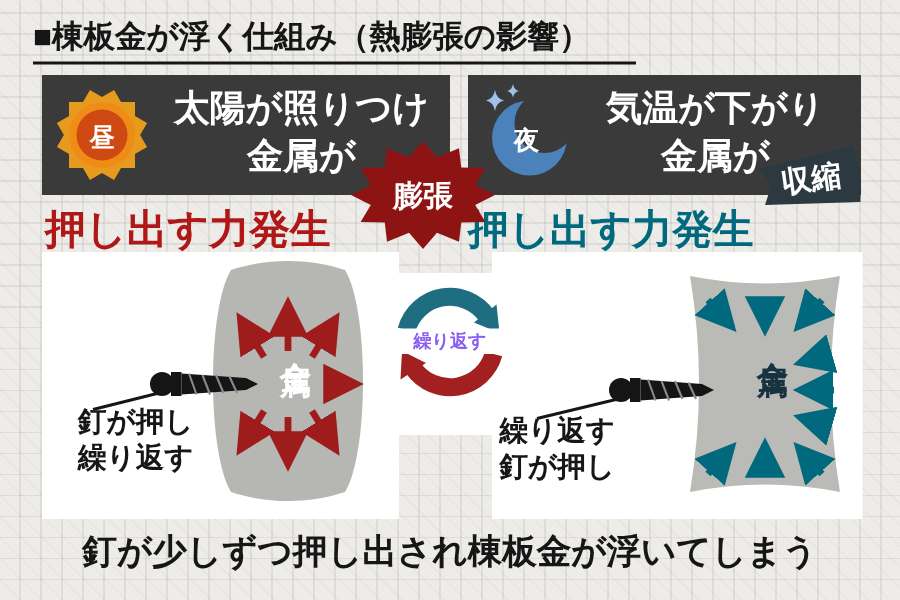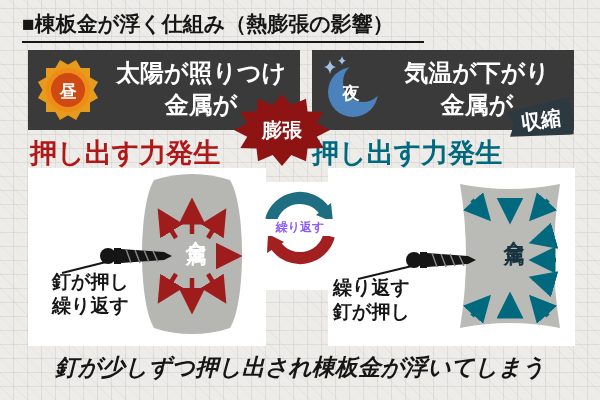--- a/index.html
+++ b/index.html
@@ -44,21 +44,21 @@
   .metal-label.day{left:182px;top:224px;color:#ffffff;}
   .metal-label.night{left:500px;top:224px;color:#17333f;}
   .nail-note{position:absolute;font-size:19px;font-weight:bold;color:#161616;line-height:24px;z-index:6;white-space:nowrap;}
   .nail-note.day{left:52px;top:270px;}
   .nail-note.night{left:333px;top:276px;}
   .cycle-svg{position:absolute;left:258px;top:178px;z-index:3;}
   .cycle-label{
     position:absolute;left:252px;top:219px;width:96px;text-align:center;z-index:4;
     font-size:12px;font-weight:bold;color:#8b5cf6;background:#fff;white-space:nowrap;
   }
-  .footer{position:absolute;left:0;top:352px;width:600px;text-align:center;font-size:23px;font-weight:bold;color:#161616;white-space:nowrap;font-style:italic;}
+  .footer{position:absolute;left:0;top:352px;width:600px;text-align:center;font-size:23px;font-weight:bold;color:#161616;white-space:nowrap;}
 </style>
 </head>
 <body>
 
 <div class="page">
 
   <div class="title">■棟板金が浮く仕組み（熱膨張の影響）</div>
 
   <div class="hdr day">
     <svg class="timeicon" viewBox="0 0 72 72">

